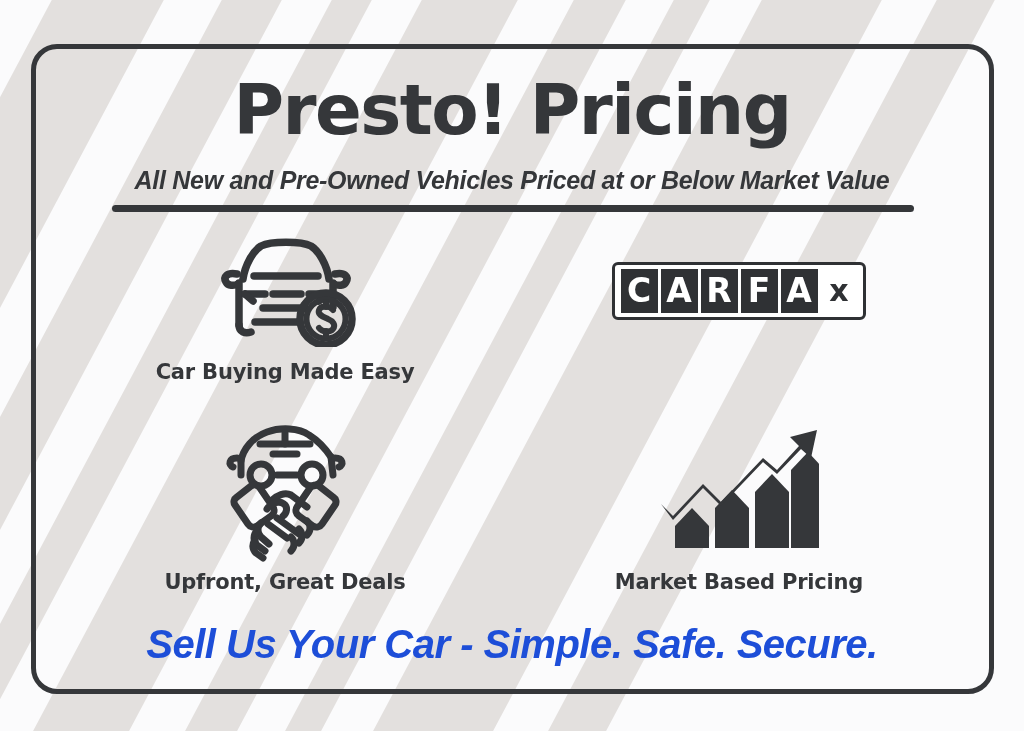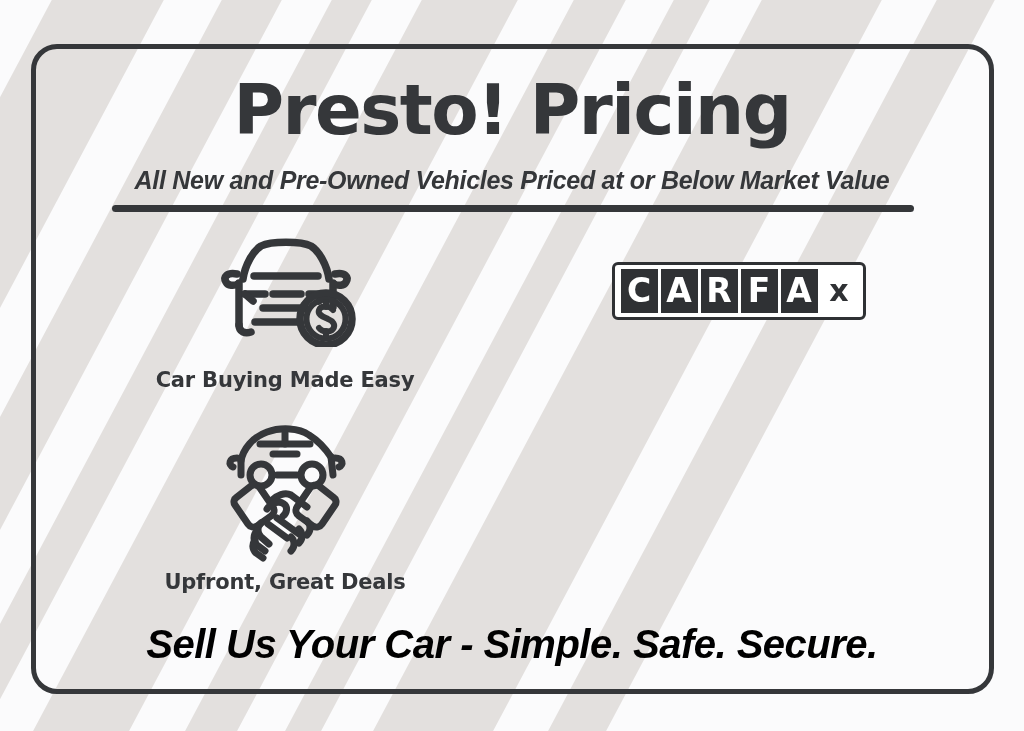--- a/index.html
+++ b/index.html
@@ -97,21 +97,21 @@
     position: absolute;
     left: 0;
     right: 0;
     top: 620px;
     text-align: center;
     font-size: 40px;
     line-height: 48px;
     font-weight: 700;
     font-style: italic;
     letter-spacing: -0.5px;
-    color: #000000;
+    color: #1d4ed8;
     font-family: "Liberation Sans", sans-serif;
   }
 
   
   .features {
     position: absolute;
     left: 58px;
     top: 232px;
     width: 908px;
     height: 368px;
@@ -125,21 +125,21 @@
     align-items: center;
     justify-content: flex-start;
   }
   .feature .art {
     display: flex;
     align-items: center;
     justify-content: center;
     height: 118px;
   }
   .feature .cap {
-    margin-top: 18px;
+    margin-top: 10px;
     font-size: 21px;
     font-weight: 700;
     letter-spacing: -0.2px;
     color: #35373a;
     text-align: center;
     font-family: "DejaVu Sans", sans-serif;
   }
   .f-topright .art { height: 118px; }
   .f-botleft .art  { height: 150px; }
   .f-botright .art { height: 150px; }
@@ -281,19 +281,33 @@
             <path d="M40 123 C37 127 37 132 41 136 L48 141"></path>
 
             <path d="M92 104 C96 108 96 114 92 118"></path>
             <path d="M84 112 C88 116 88 122 84 126"></path>
             <path d="M76 120 C80 124 80 130 76 134"></path>
           </svg>
         </div>
         <div class="cap">Upfront, Great Deals</div>
       </div>
 
+      <div class="feature f-botright">
+        <div class="art">
+          <svg width="160" height="138" viewBox="0 0 160 138" fill="#35373a">
+
+            <path d="M16 104 L16 126 L50 126 L50 104 L33 86 Z"></path>
+            <path d="M56 86 L56 126 L90 126 L90 86 L73 68 Z"></path>
+            <path d="M96 70 L96 126 L130 126 L130 70 L113 52 Z"></path>
+            <path d="M136 48 L136 126 L170 126 L170 48 L153 30 Z" transform="translate(-4,0)"></path>
+
+            <path d="M2 84 L14 96 L44 64 L62 82 L104 38 L118 50 L140 26 L131 17 L158 10 L152 38 L142 29 L118 54 L104 42 L62 86 L44 68 L14 100 Z" transform="translate(0,-2)"></path>
+          </svg>
+        </div>
+        <div class="cap">Market Based Pricing</div>
+      </div>
 
     </div>
 
     <div class="tagline">Sell Us Your Car - Simple. Safe. Secure.</div>
 
   </div>
 </div>
 
 </body></html>

